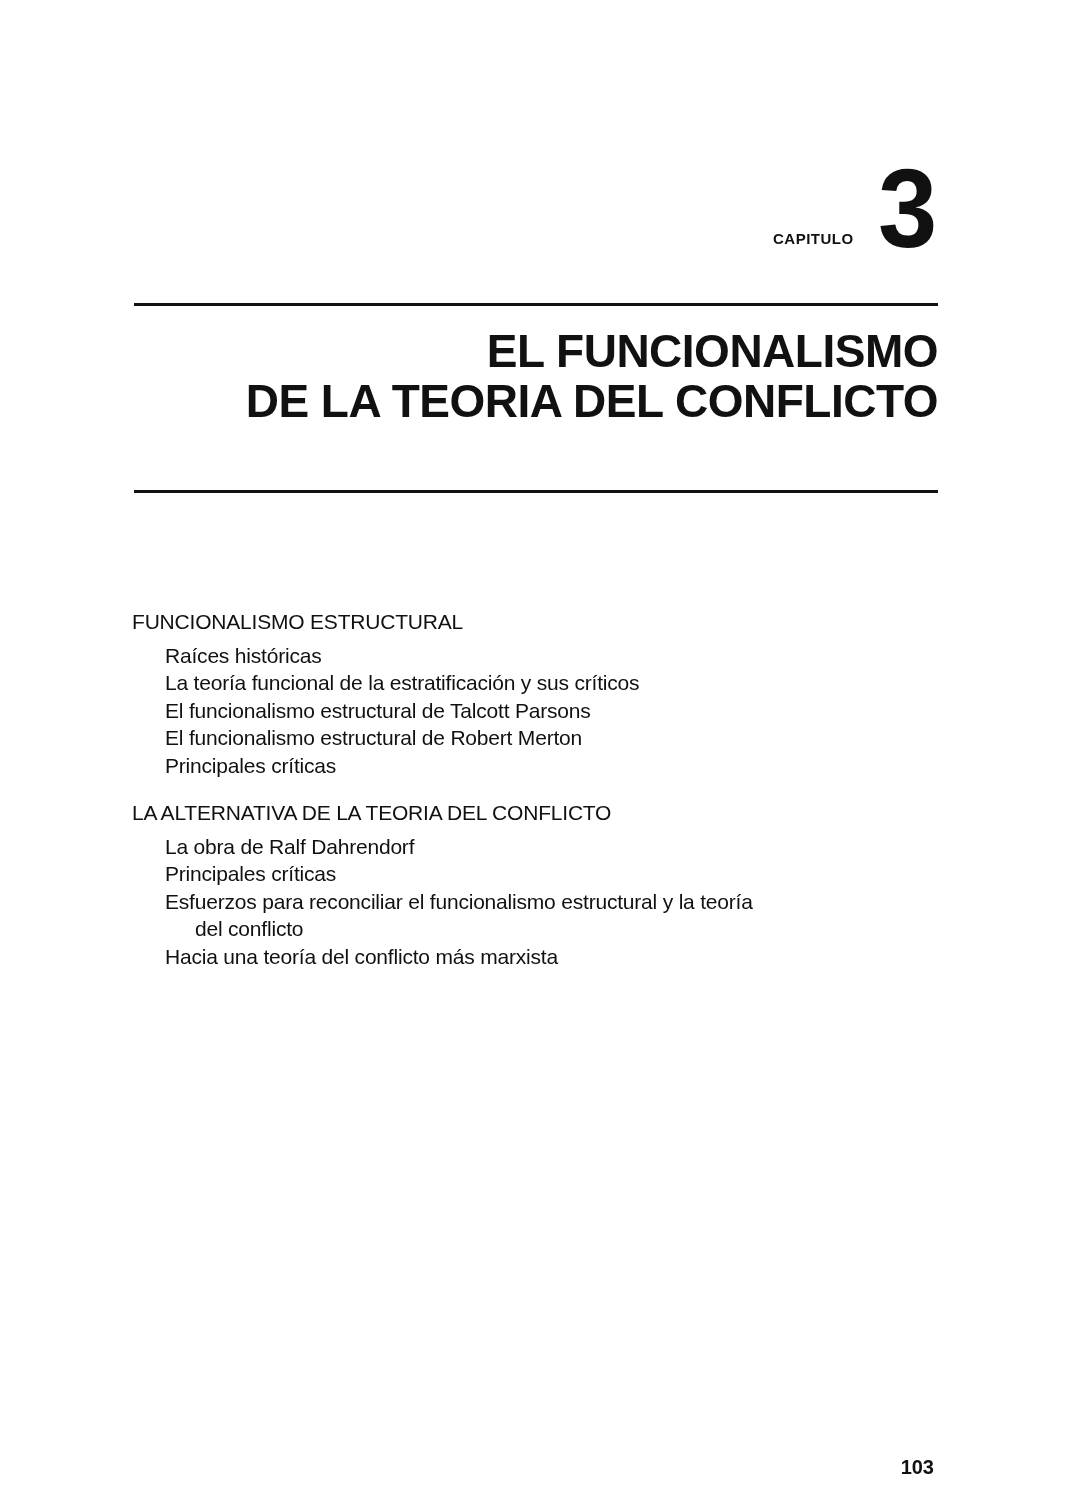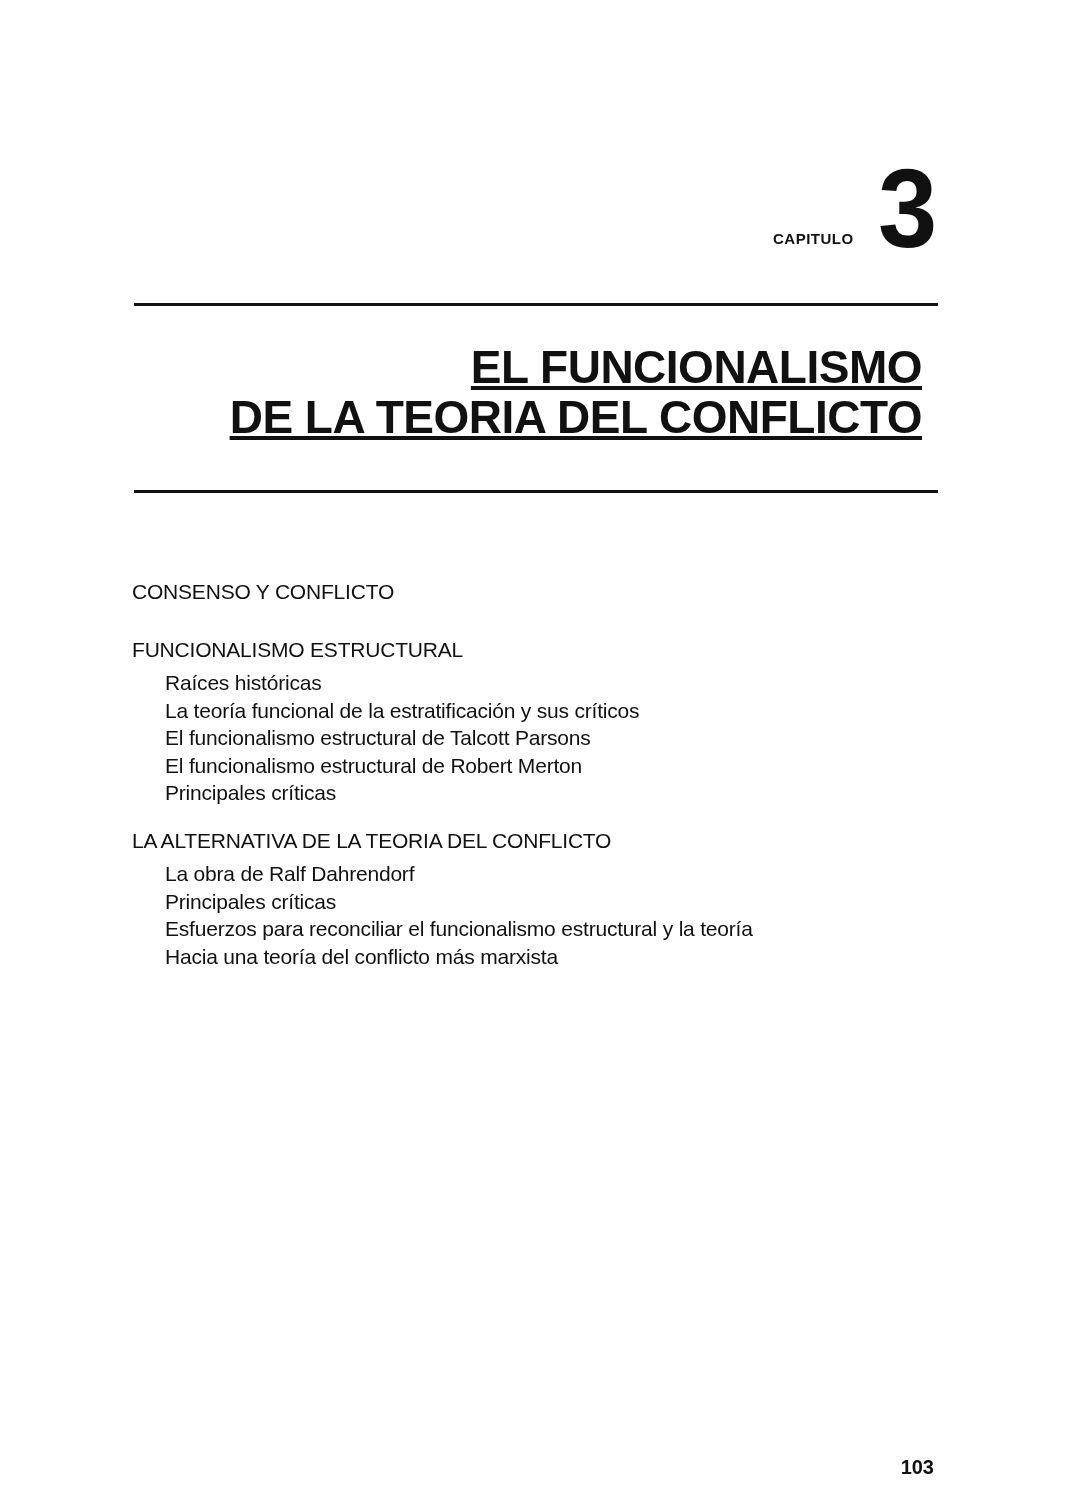--- a/index.html
+++ b/index.html
@@ -100,31 +100,28 @@
 </head>
 <body>
 
 <div class="chapter-head">
   <span class="chapter-label">CAPITULO</span>
   <span class="chapter-number">3</span>
 </div>
 
 <div class="rule top"></div>
 
-<h1 class="title-block" style="margin:16px;text-decoration:underline;">
+<h1 class="title-block" style="margin:0;">
   <span class="title-line">EL FUNCIONALISMO</span>
   <span class="title-line">DE LA TEORIA DEL CONFLICTO</span>
 </h1>
 
 <div class="rule bottom"></div>
 
 <div class="toc">
-  <div class="toc-section">
-    <span class="toc-heading">CONSENSO Y CONFLICTO</span>
-  </div>
 
   <div class="gap-1"></div>
 
   <div class="toc-section">
     <span class="toc-heading">FUNCIONALISMO ESTRUCTURAL</span>
     <ul class="toc-items">
       <li class="toc-item">Raíces históricas</li>
       <li class="toc-item">La teoría funcional de la estratificación y sus críticos</li>
       <li class="toc-item">El funcionalismo estructural de Talcott Parsons</li>
       <li class="toc-item">El funcionalismo estructural de Robert Merton</li>
@@ -134,19 +131,20 @@
 
   <div class="gap-2"></div>
 
   <div class="toc-section">
     <span class="toc-heading">LA ALTERNATIVA DE LA TEORIA DEL CONFLICTO</span>
     <ul class="toc-items">
       <li class="toc-item">La obra de Ralf Dahrendorf</li>
       <li class="toc-item">Principales críticas</li>
       <li class="toc-item">
         <span>Esfuerzos para reconciliar el funcionalismo estructural y la teoría</span>
+        <span class="cont">del conflicto</span>
       </li>
       <li class="toc-item">Hacia una teoría del conflicto más marxista</li>
     </ul>
   </div>
 </div>
 
 <div class="page-number">103</div>
 
 </body></html>

